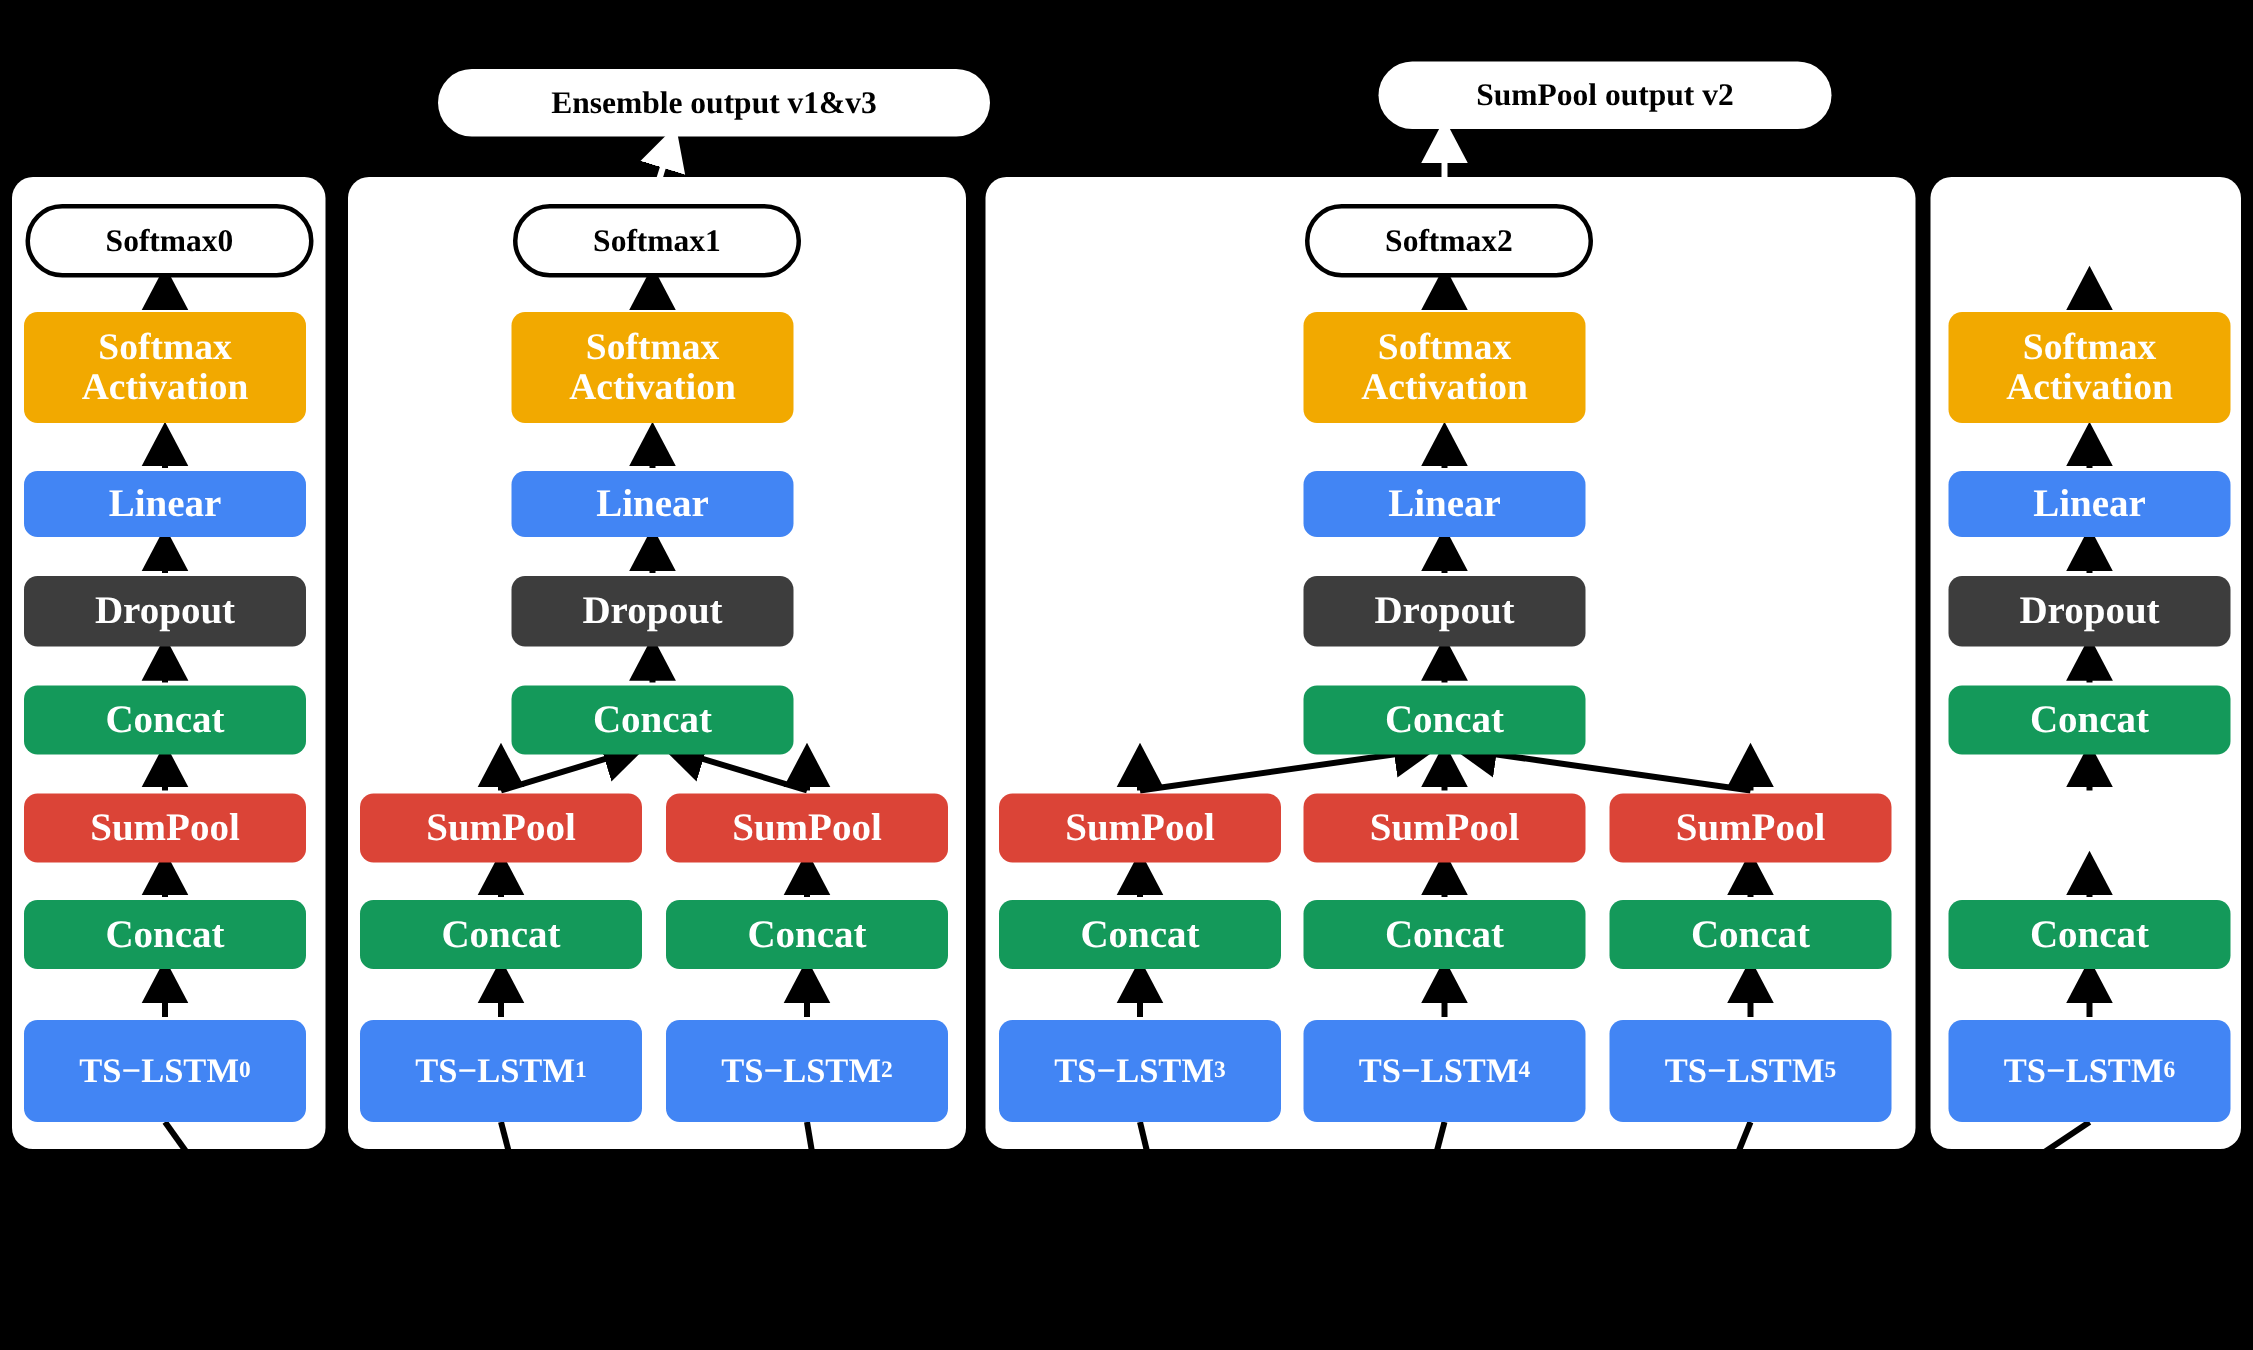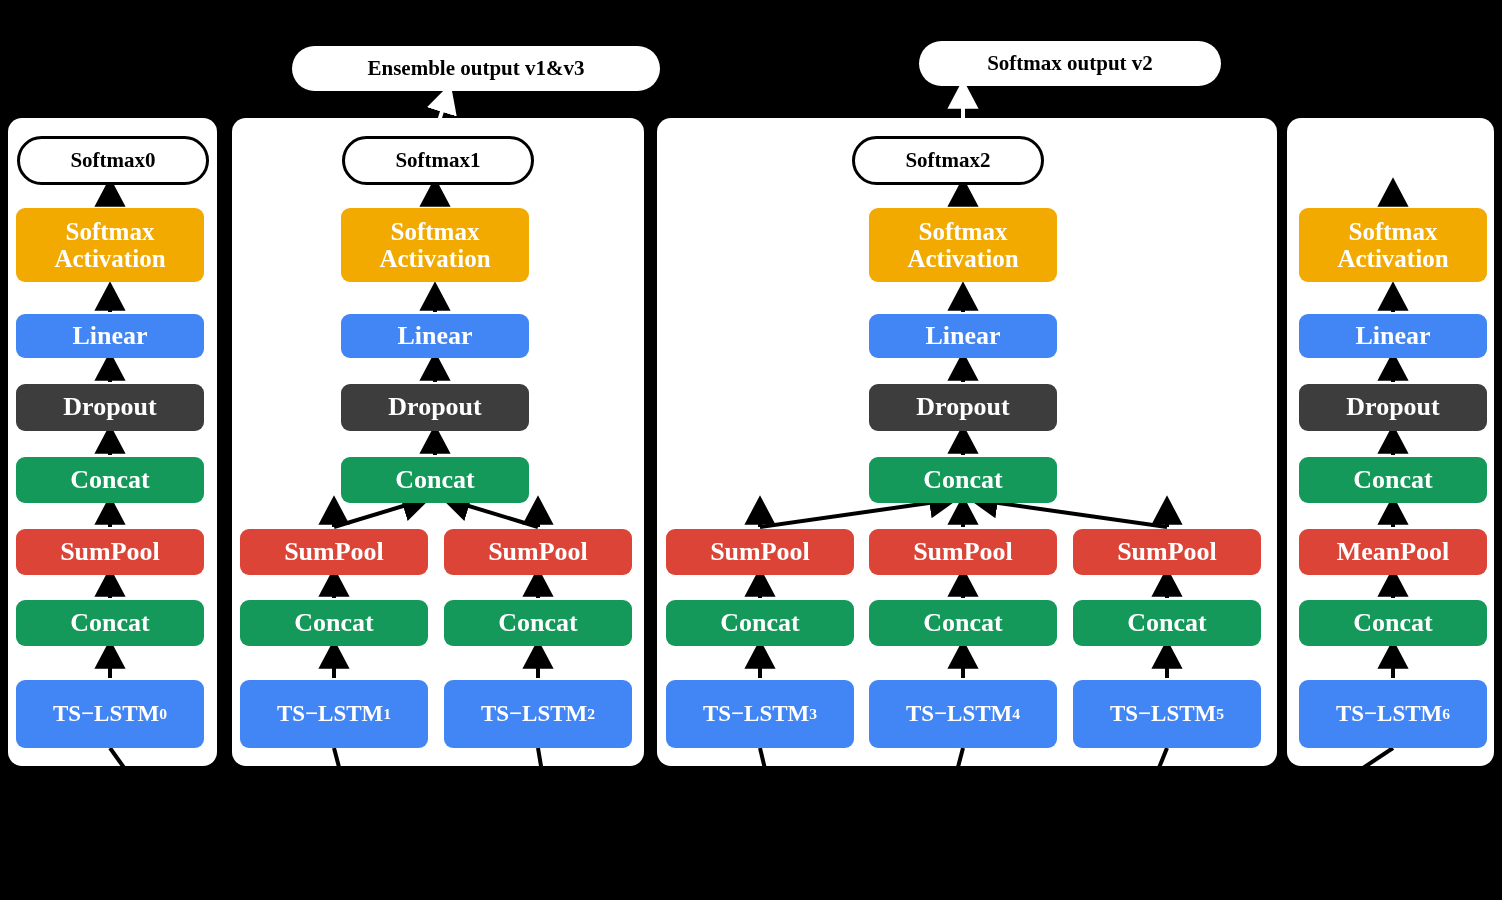--- a/index.html
+++ b/index.html
@@ -39,21 +39,21 @@
 </head>
 <body>
 
 <div class="canvas">
 
   <div class="pill ens" style="left:292px;top:46px;width:368px;height:45px;">
     <span>Ensemble output v1&amp;v3</span>
   </div>
 
   <div class="pill ens" style="left:919px;top:41px;width:302px;height:45px;">
-    <span>Softmax output v2</span>
+    <span>SumPool output v2</span>
   </div>
 
   <div class="pill input" style="left:707px;top:856px;width:165px;height:34px;margin-top:48px;">
     <span>Input</span>
   </div>
 
   <div class="group" style="left:8px;top:118px;width:209px;height:648px;"></div>
   <div class="group" style="left:232px;top:118px;width:412px;height:648px;"></div>
   <div class="group" style="left:657px;top:118px;width:620px;height:648px;"></div>
   <div class="group" style="left:1287px;top:118px;width:207px;height:648px;"></div>
@@ -189,21 +189,21 @@
   <div class="op" style="left:444px;top:529px;width:188px;height:46px;background:#DB4437;">
     <span>SumPool</span>
   </div>
   <div class="op" style="left:444px;top:600px;width:188px;height:46px;background:#14995A;">
     <span>Concat</span>
   </div>
   <div class="op lstm" style="left:444px;top:680px;width:188px;height:68px;background:#4285F4;">
     <span>TS−LSTM</span><sub>2</sub>
   </div>
 
-  <div class="sm-node" style="left:852px;top:136px;width:186px;height:43px;">
+  <div class="sm-node" style="left:870px;top:136px;width:186px;height:43px;">
     <span>Softmax2</span>
   </div>
   <div class="op tall" style="left:869px;top:208px;width:188px;height:74px;background:#F2A900;">
     <span>Softmax
 Activation</span>
   </div>
   <div class="op" style="left:869px;top:314px;width:188px;height:44px;background:#4285F4;">
     <span>Linear</span>
   </div>
   <div class="op" style="left:869px;top:384px;width:188px;height:47px;background:#3D3D3D;">
@@ -249,23 +249,20 @@
   </div>
   <div class="op" style="left:1299px;top:314px;width:188px;height:44px;background:#4285F4;">
     <span>Linear</span>
   </div>
   <div class="op" style="left:1299px;top:384px;width:188px;height:47px;background:#3D3D3D;">
     <span>Dropout</span>
   </div>
   <div class="op" style="left:1299px;top:457px;width:188px;height:46px;background:#14995A;">
     <span>Concat</span>
   </div>
-  <div class="op" style="left:1299px;top:529px;width:188px;height:46px;background:#DB4437;">
-    <span>MeanPool</span>
-  </div>
   <div class="op" style="left:1299px;top:600px;width:188px;height:46px;background:#14995A;">
     <span>Concat</span>
   </div>
   <div class="op lstm" style="left:1299px;top:680px;width:188px;height:68px;background:#4285F4;">
     <span>TS−LSTM</span><sub>6</sub>
   </div>
 
 </div>
 
 </body></html>

